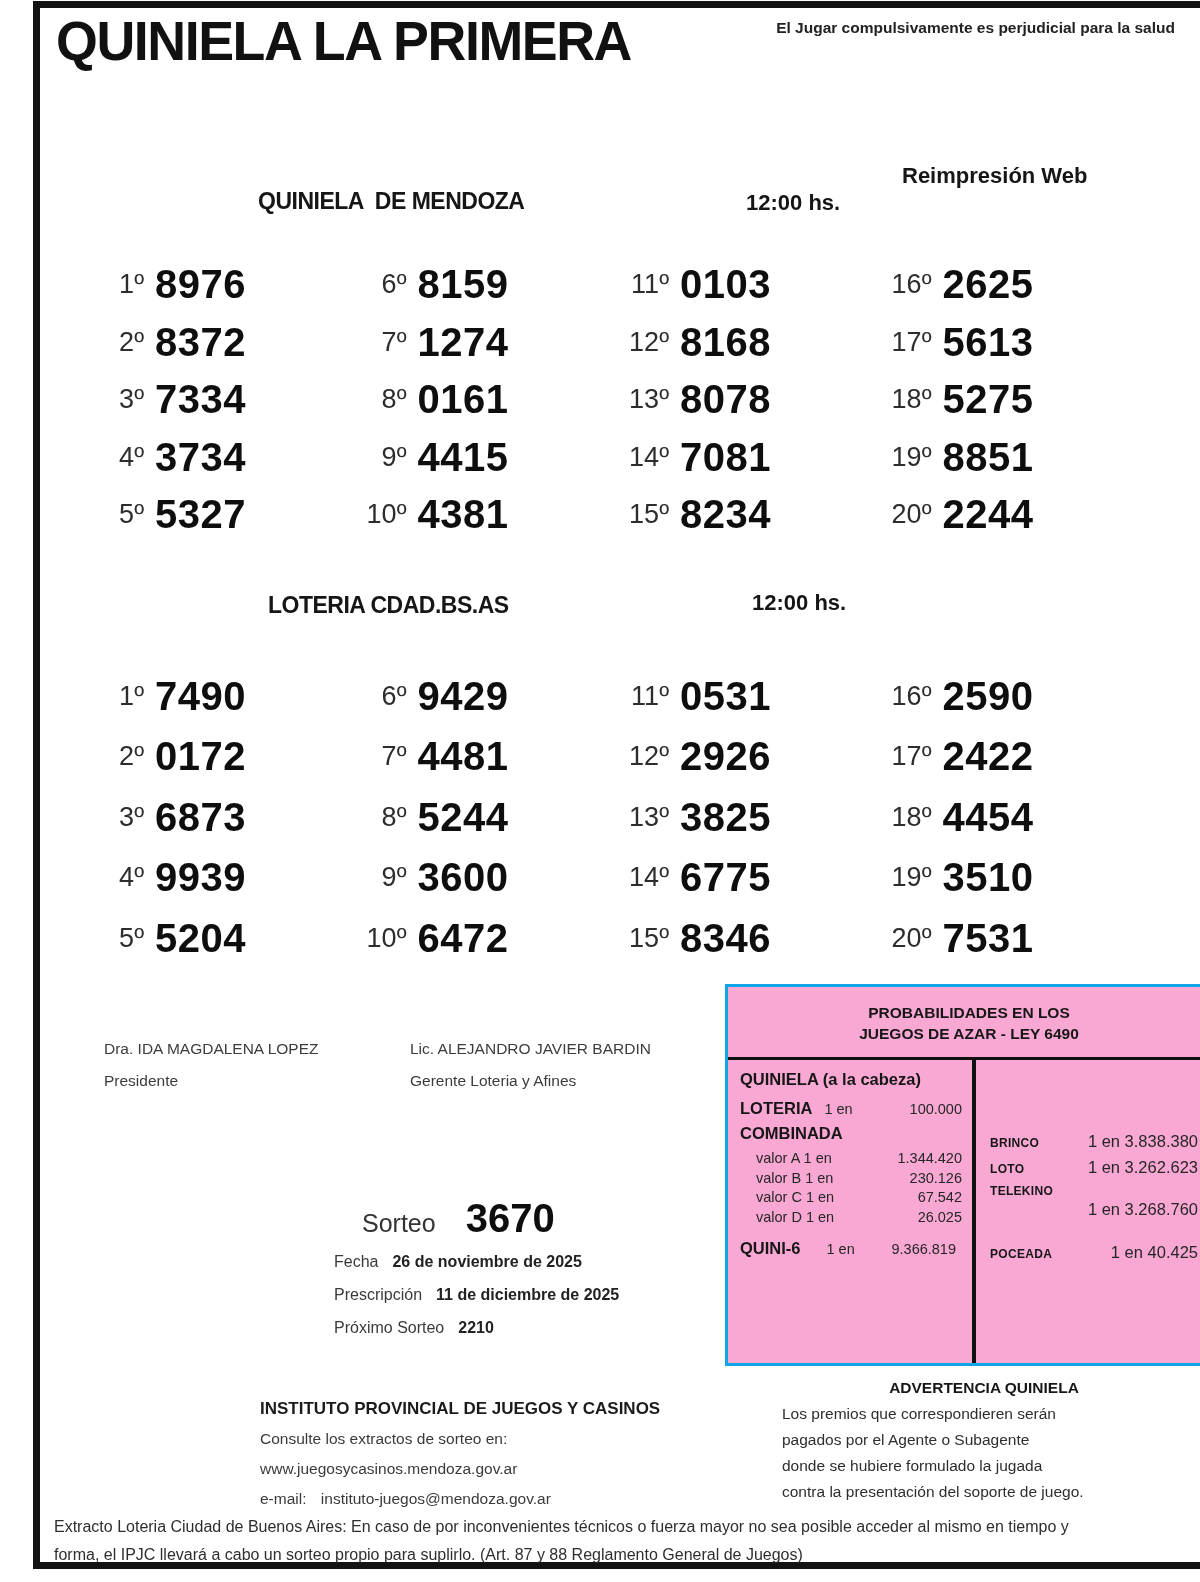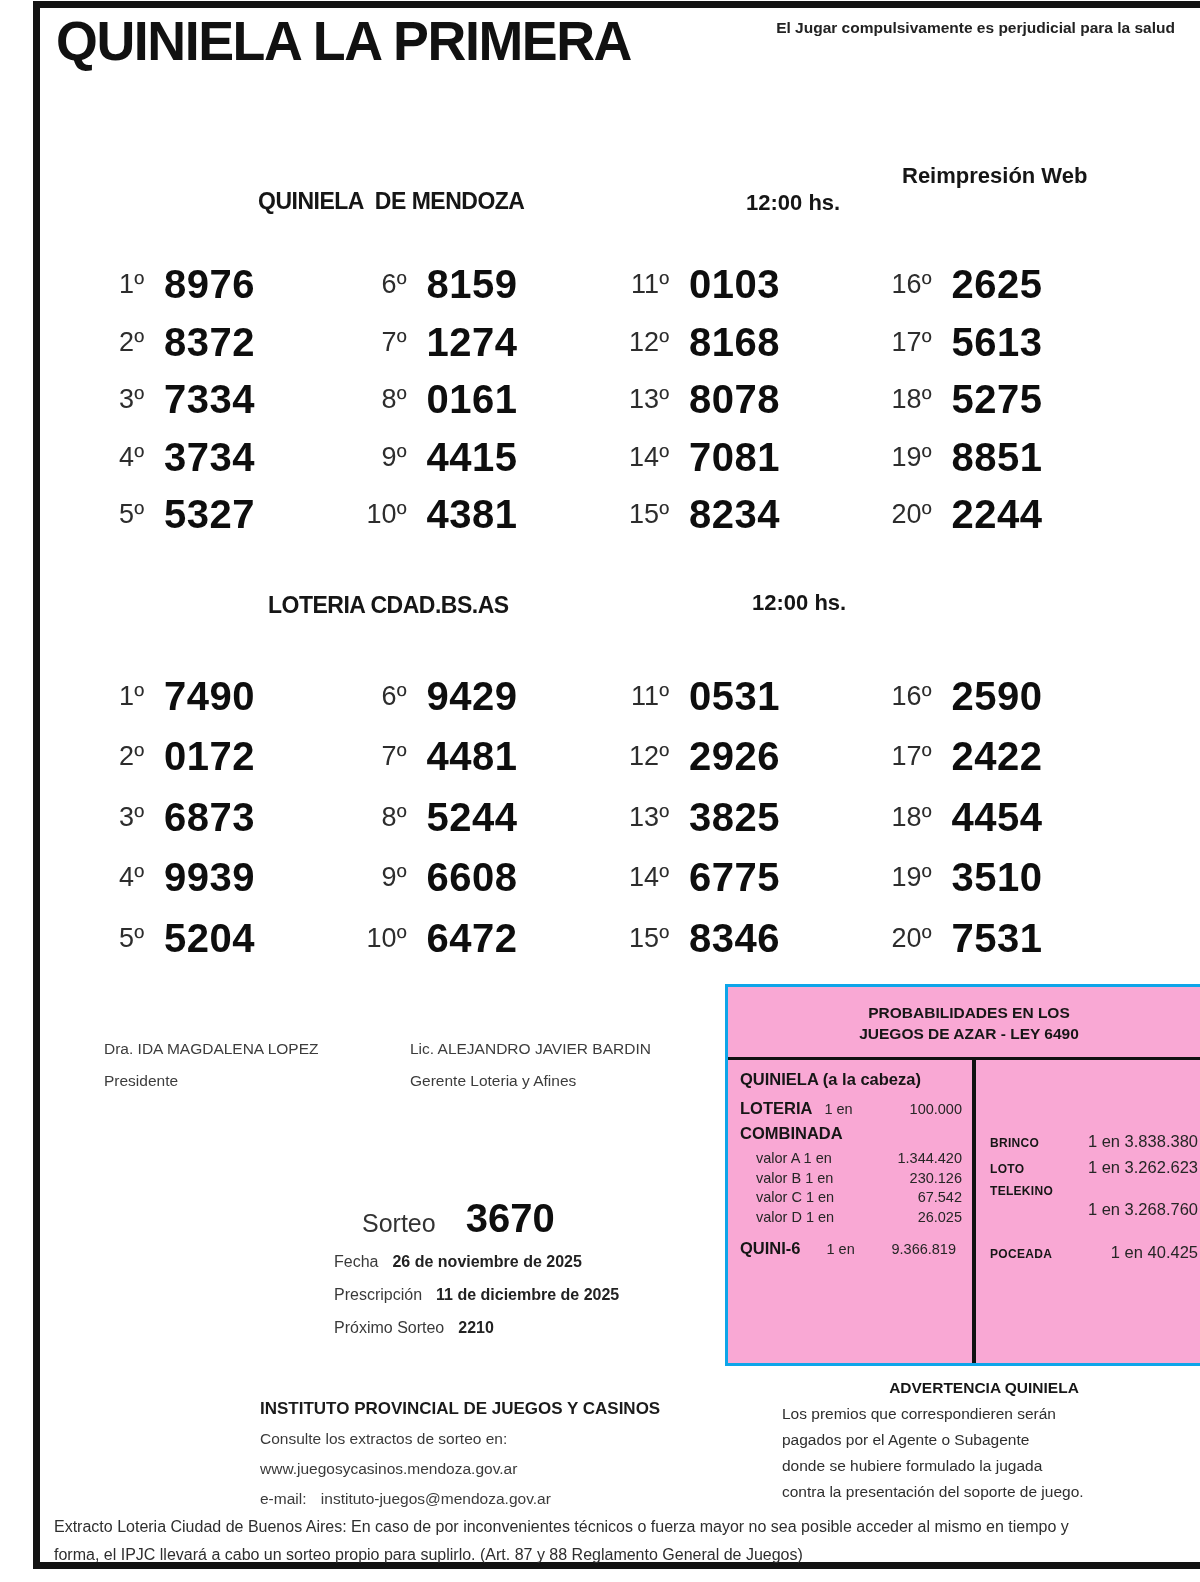--- a/index.html
+++ b/index.html
@@ -19,21 +19,21 @@
   .b-title{left:238px;top:592px;}
   .sec-time{font-size:22px;font-weight:700;color:#161616;}
   .m-time{left:716px;top:190px;}
   .b-time{left:722px;top:590px;}
   .reprint{left:872px;top:163px;font-size:22px;font-weight:700;color:#161616;}
 
   .results{display:grid;grid-template-columns:repeat(4,1fr);grid-auto-flow:column;
            left:58px;width:1050px;}
   .m-grid{top:256px;grid-template-rows:repeat(5,57.5px);}
   .b-grid{top:666px;grid-template-rows:repeat(5,60.5px);}
-  .result{display:flex;align-items:center;gap:9px;}
+  .result{display:flex;align-items:center;}
   .pos{width:56px;text-align:right;font-size:27px;color:#2d2d2d;flex:none;}
   .num{margin-left:11px;font-size:40px;font-weight:700;color:#0e0e0e;letter-spacing:.5px;}
 
   .sig-name{font-size:15.5px;color:#3c3c3c;}
   .sig-role{font-size:15.5px;color:#3c3c3c;margin-top:14px;}
   .sig1{left:74px;top:1040px;}
   .sig2{left:380px;top:1040px;}
 
   .sorteo-row{left:332px;top:1196px;display:flex;align-items:baseline;}
   .sorteo-lbl{font-size:25px;color:#333;}
@@ -237,21 +237,21 @@
         <span class="num">4481</span>
       </div>
 
       <div class="result">
         <span class="pos">8º</span>
         <span class="num">5244</span>
       </div>
 
       <div class="result">
         <span class="pos">9º</span>
-        <span class="num">6608</span>
+        <span class="num">3600</span>
       </div>
 
       <div class="result">
         <span class="pos">10º</span>
         <span class="num">6472</span>
       </div>
 
       <div class="result">
         <span class="pos">11º</span>
         <span class="num">0531</span>

